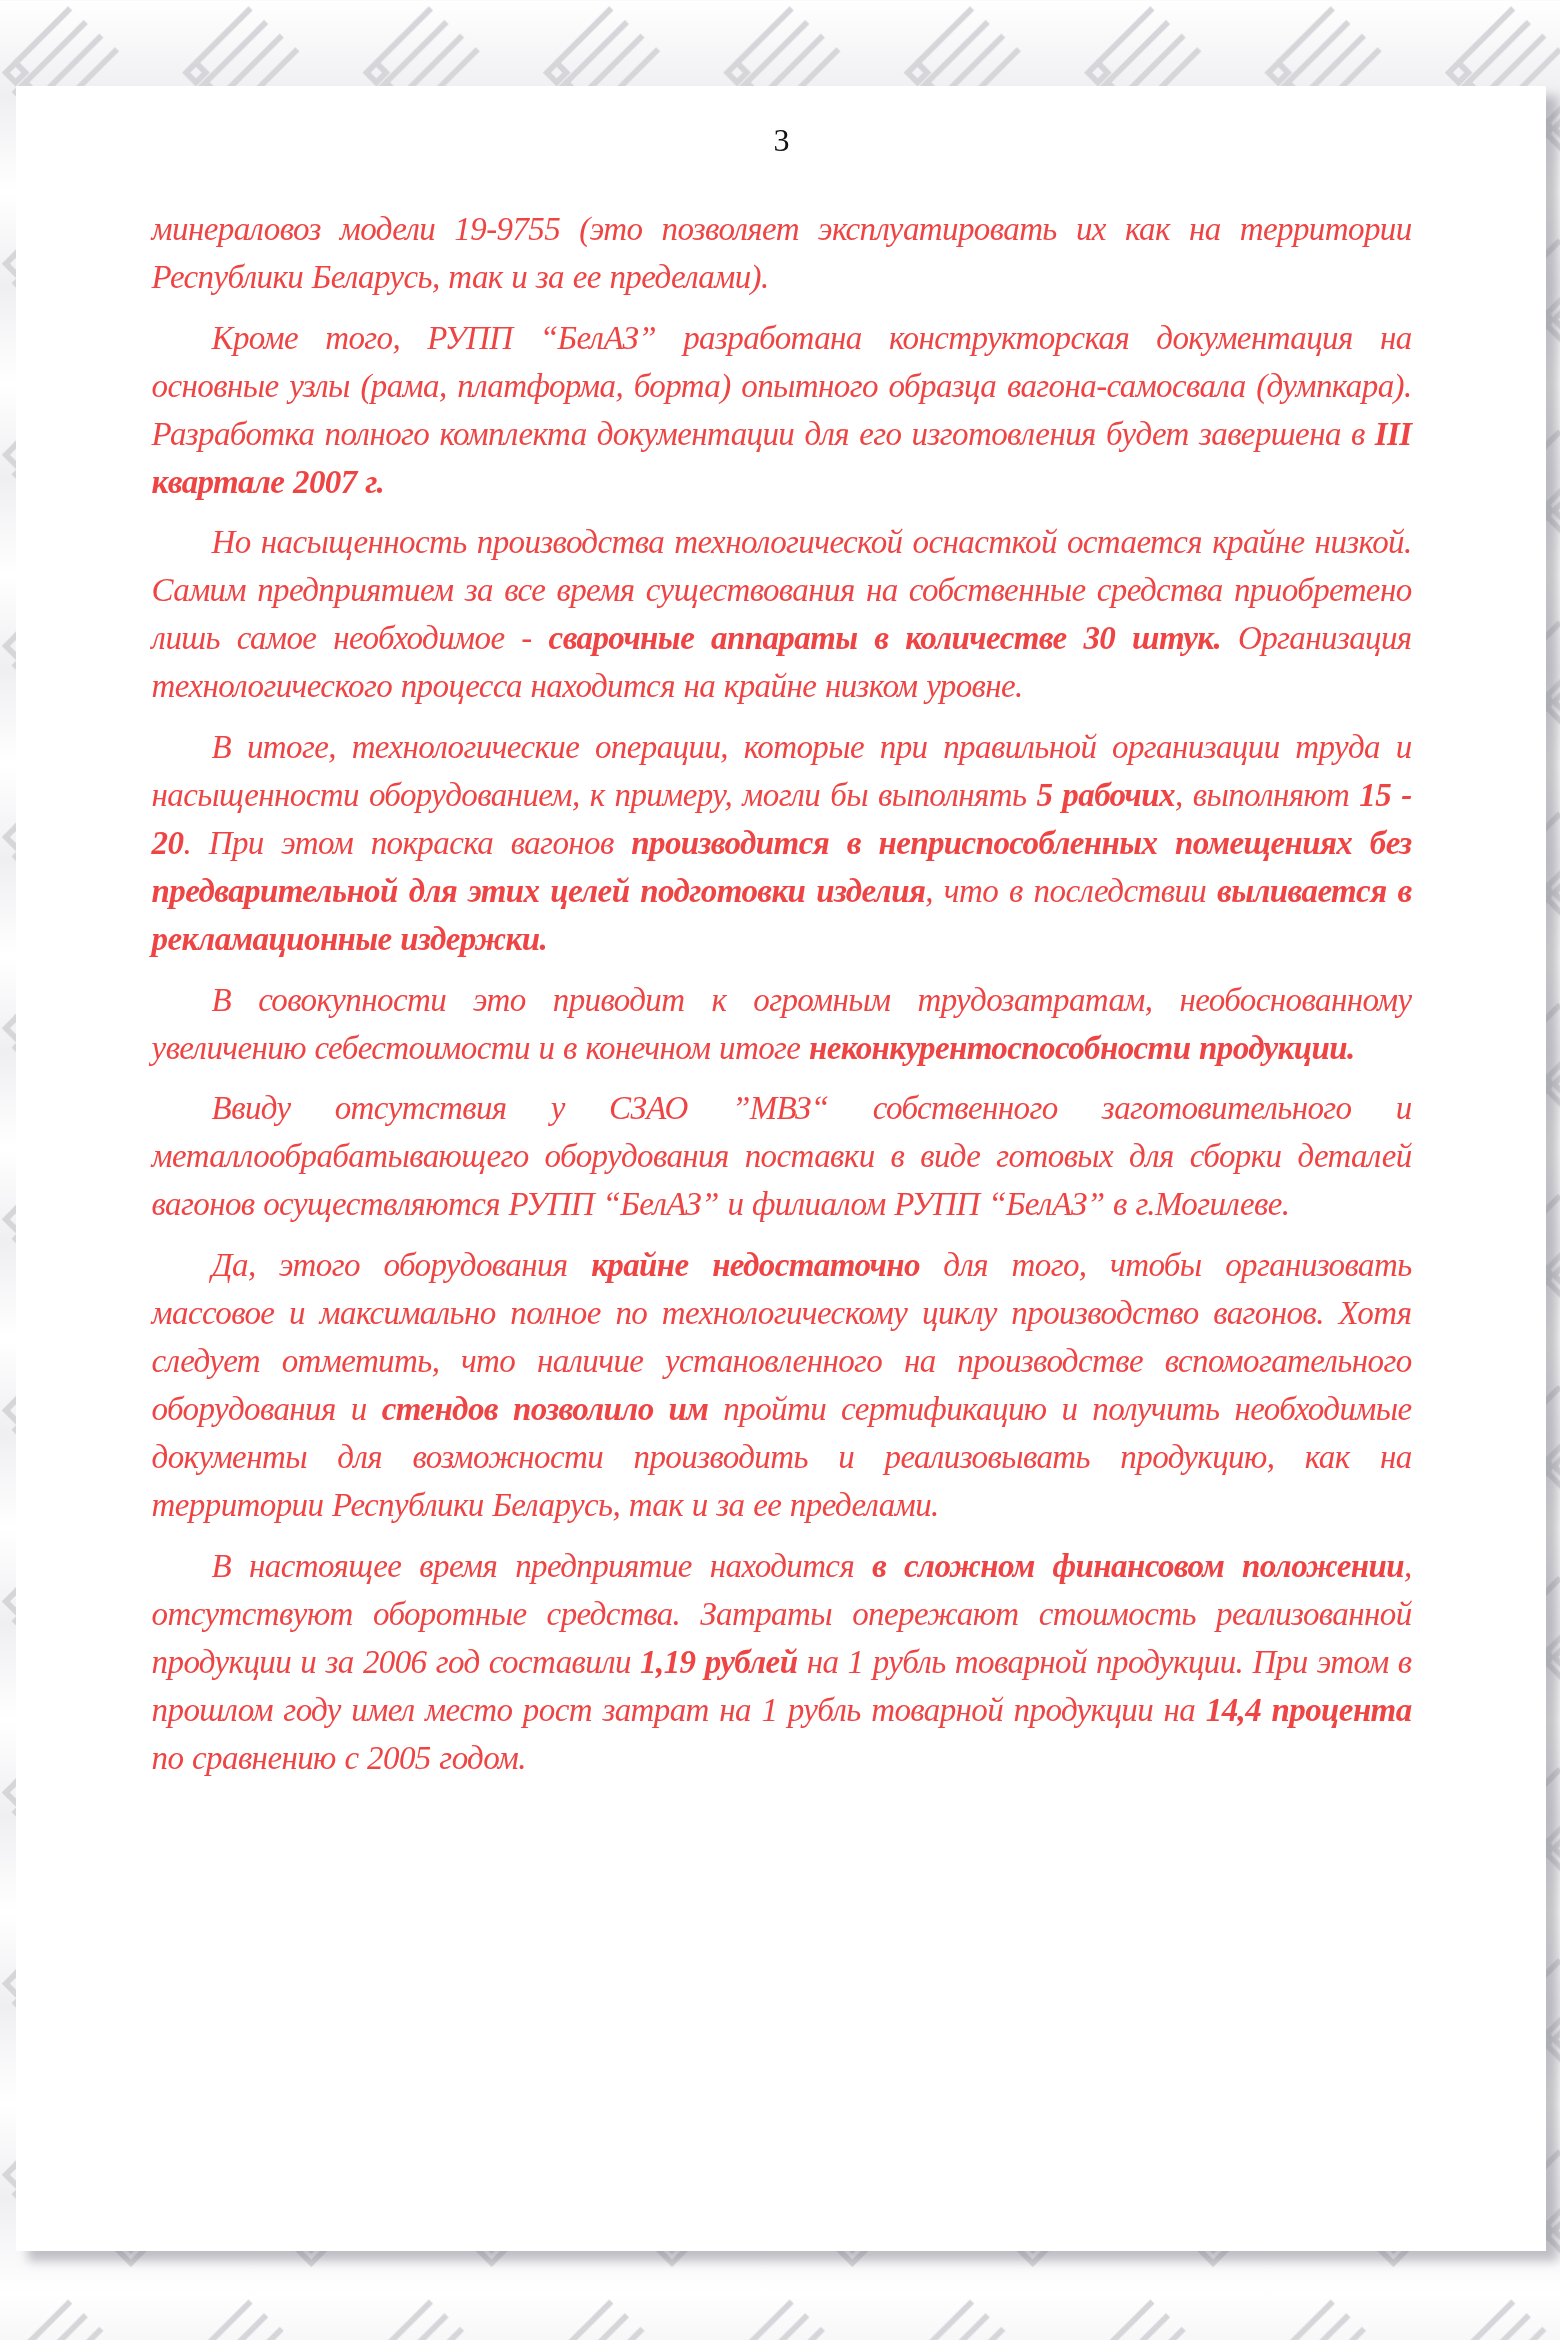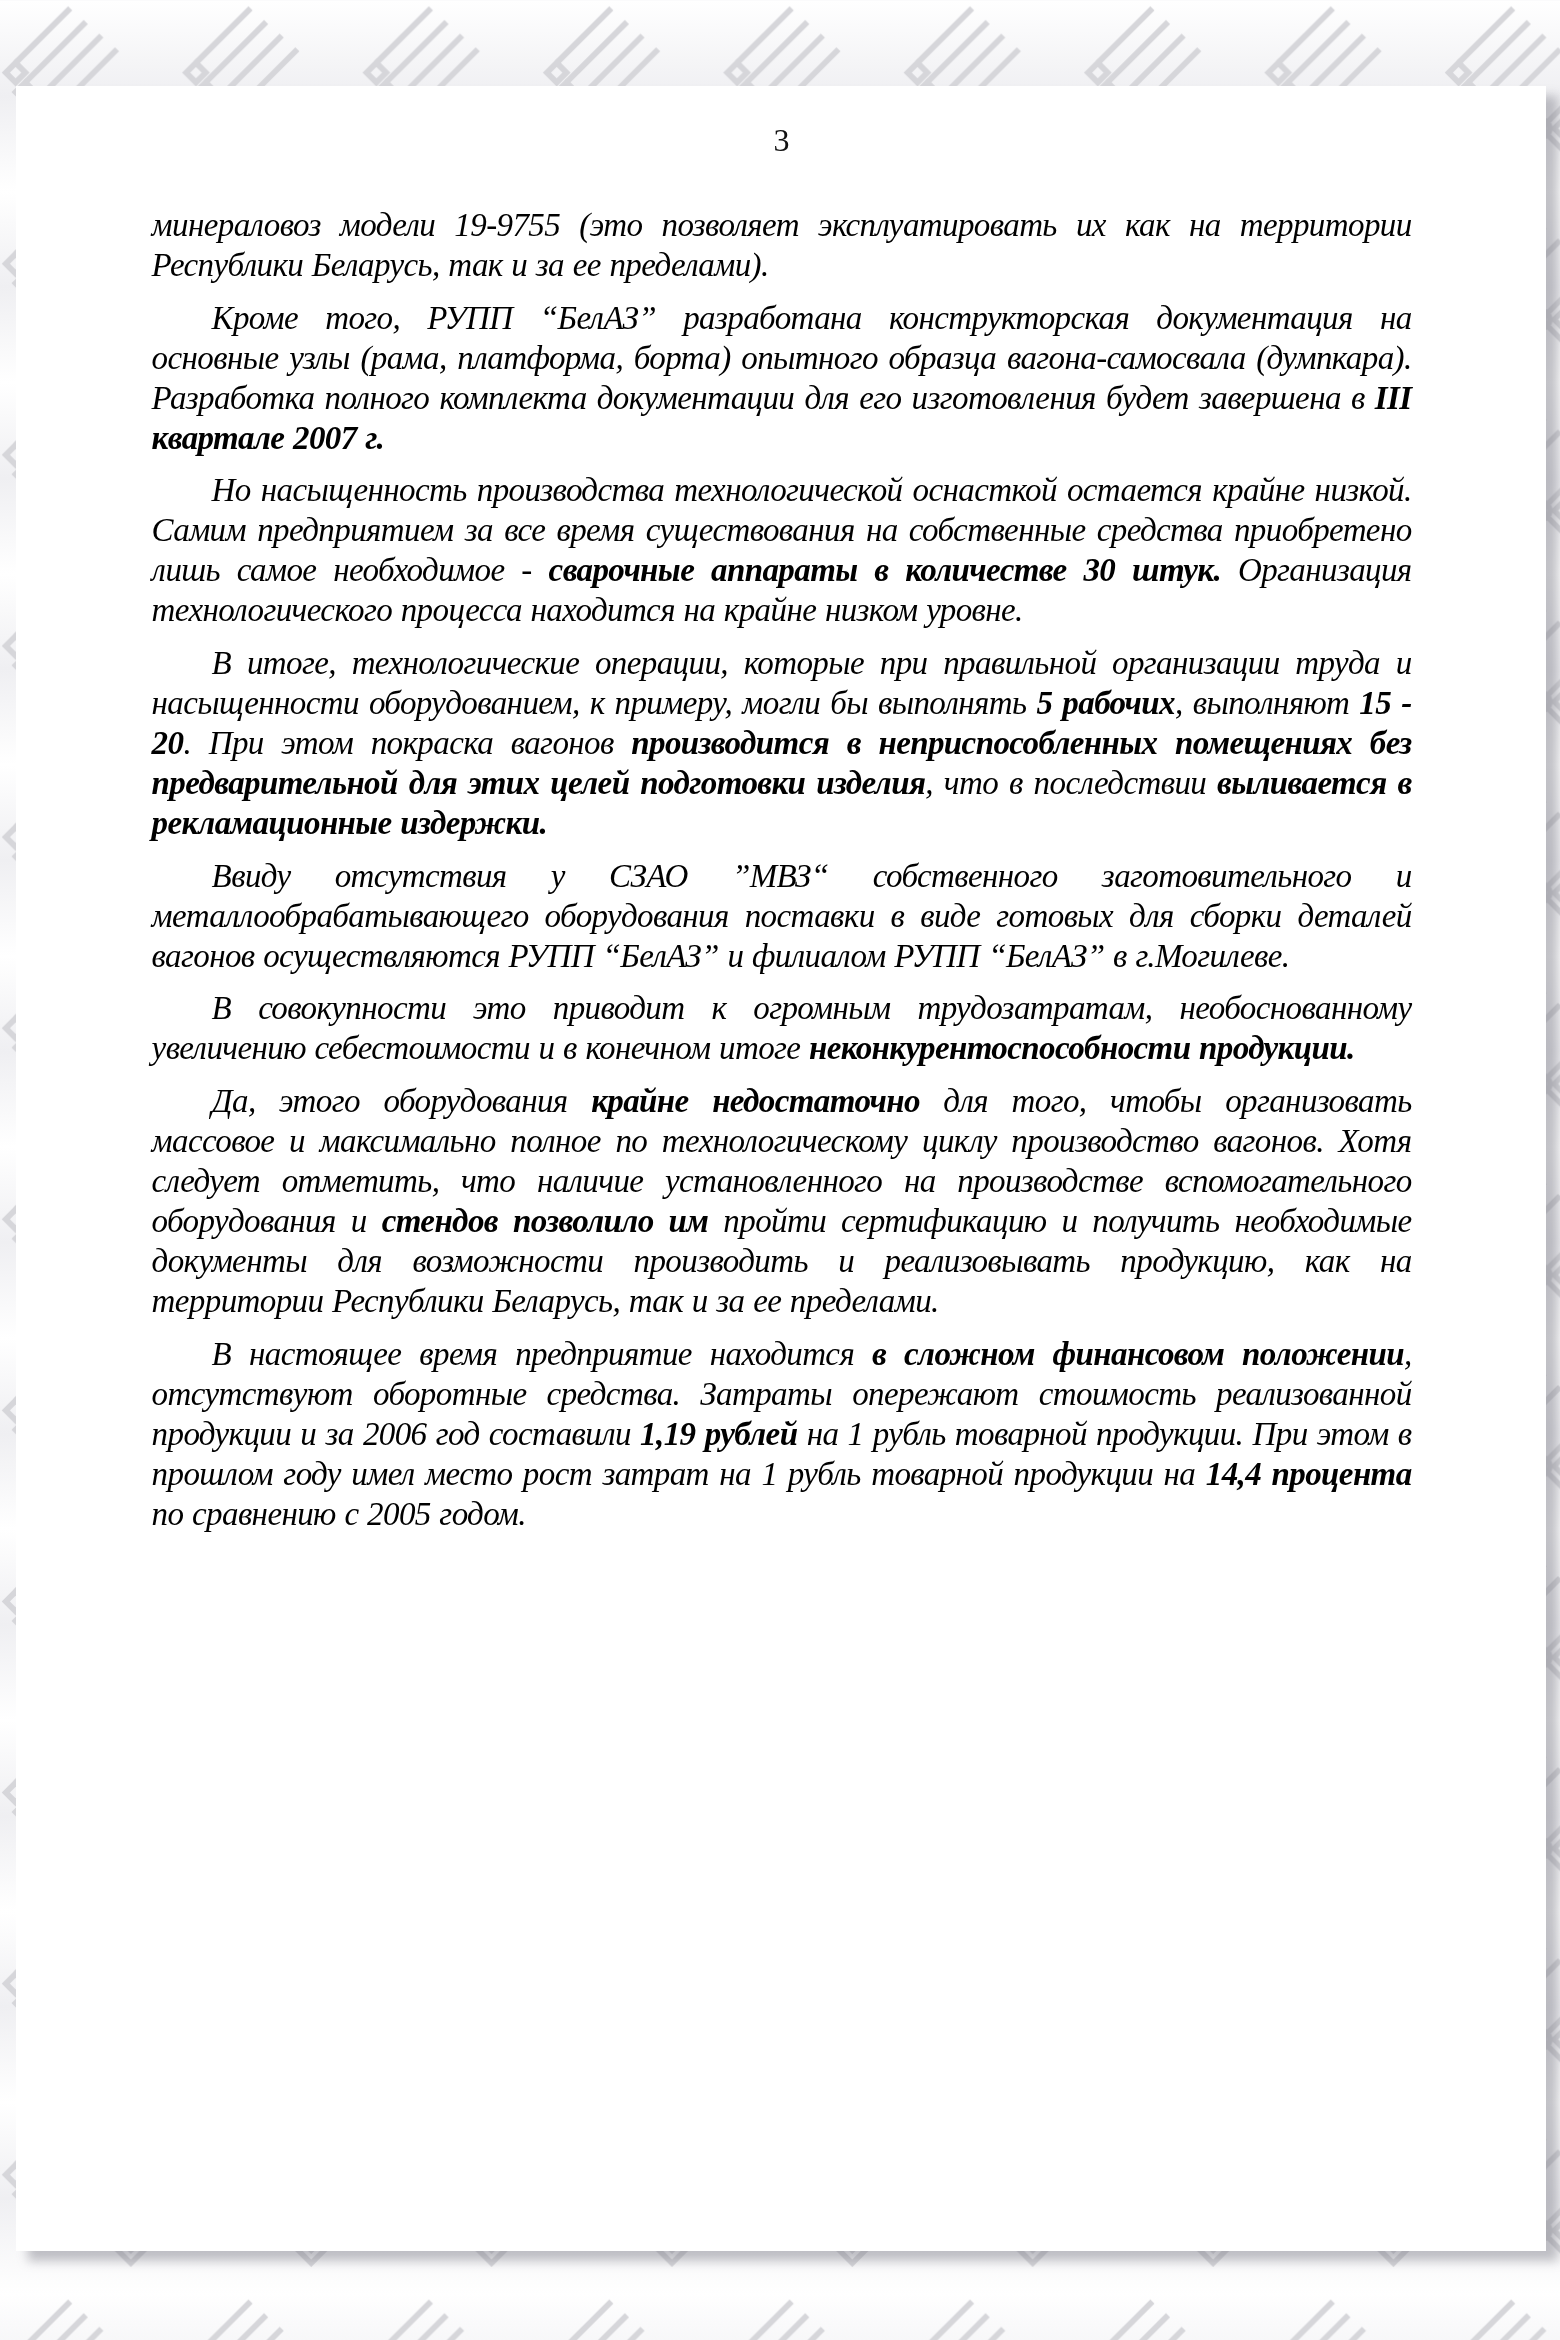--- a/index.html
+++ b/index.html
@@ -14,21 +14,21 @@
     background:#ffffff;z-index:1;
     box-shadow:11.7px 9.8px 9.8px rgba(120,120,130,0.45);
   }
   .page-inner{padding:35px 134px 0 136px;}
   .page-number{
     text-align:center;font-size:32px;line-height:39px;color:#111;
     margin:0 0 45px 0;
   }
   .doc p{
     margin:0 0 12.7px 0;
-    font-size:33px;line-height:40px;color:#000000;
+    font-size:33px;line-height:48px;color:#ef4444;
     text-align:justify;letter-spacing:-0.6px;word-spacing:1px;
   }
   .doc p.ind{text-indent:60px;font-style:italic;}
   .doc p.ital{font-style:italic;}
   .doc p.jlast{text-align-last:justify;}
   .doc span.b{font-weight:bold;}
 </style>
 </head>
 <body>
 
@@ -72,20 +72,20 @@
 </svg>
 
 <div class="sheet">
   <div class="page-inner">
     <div class="page-number">3</div>
     <div class="doc">
         <p class="ital"><span>минераловоз модели 19-9755 (это позволяет эксплуатировать их как на территории Республики Беларусь, так и за ее пределами).</span></p>
         <p class="ind ital"><span>Кроме того, РУПП “БелАЗ” разработана конструкторская документация на основные узлы (рама, платформа, борта) опытного образца вагона-самосвала (думпкара). Разработка полного комплекта документации для его изготовления будет завершена в </span><span class="b">III квартале 2007 г.</span></p>
         <p class="ind"><span>Но насыщенность производства технологической оснасткой остается крайне низкой. Самим предприятием за все время существования на собственные средства приобретено лишь самое необходимое - </span><span class="b">сварочные аппараты в количестве 30 штук.</span><span> Организация технологического процесса находится на крайне низком уровне.</span></p>
         <p class="ind"><span>В итоге, технологические операции, которые при правильной организации труда и насыщенности оборудованием, к примеру, могли бы выполнять </span><span class="b">5 рабочих</span><span>, выполняют </span><span class="b">15 - 20</span><span>. При этом покраска вагонов </span><span class="b">производится в неприспособленных помещениях без предварительной для этих целей подготовки изделия</span><span>, что в последствии </span><span class="b">выливается в рекламационные издержки.</span></p>
+        <p class="ind"><span>В совокупности это приводит к огромным трудозатратам, необоснованному увеличению себестоимости и в конечном итоге </span><span class="b">неконкурентоспособности продукции.</span></p>
         <p class="ind"><span>Ввиду отсутствия у СЗАО ”МВЗ“ собственного заготовительного и металлообрабатывающего оборудования поставки в виде готовых для сборки деталей вагонов осуществляются РУПП “БелАЗ” и филиалом РУПП “БелАЗ” в г.Могилеве.</span></p>
-        <p class="ind"><span>В совокупности это приводит к огромным трудозатратам, необоснованному увеличению себестоимости и в конечном итоге </span><span class="b">неконкурентоспособности продукции.</span></p>
         <p class="ind"><span>Да, этого оборудования </span><span class="b">крайне недостаточно</span><span> для того, чтобы организовать массовое и максимально полное по технологическому циклу производство вагонов. Хотя следует отметить, что наличие установленного на производстве вспомогательного оборудования и </span><span class="b">стендов позволило им</span><span> пройти сертификацию и получить необходимые документы для возможности производить и реализовывать продукцию, как на территории Республики Беларусь, так и за ее пределами.</span></p>
         <p class="ind"><span>В настоящее время предприятие находится </span><span class="b">в сложном финансовом положении</span><span>, отсутствуют оборотные средства. Затраты опережают стоимость реализованной продукции и за 2006 год составили </span><span class="b">1,19 рублей</span><span> на 1 рубль товарной продукции. При этом в прошлом году имел место рост затрат на 1 рубль товарной продукции на </span><span class="b">14,4 процента</span><span> по сравнению с 2005 годом.</span></p>
       </div>
   </div>
 </div>
 
 
 </body></html>

